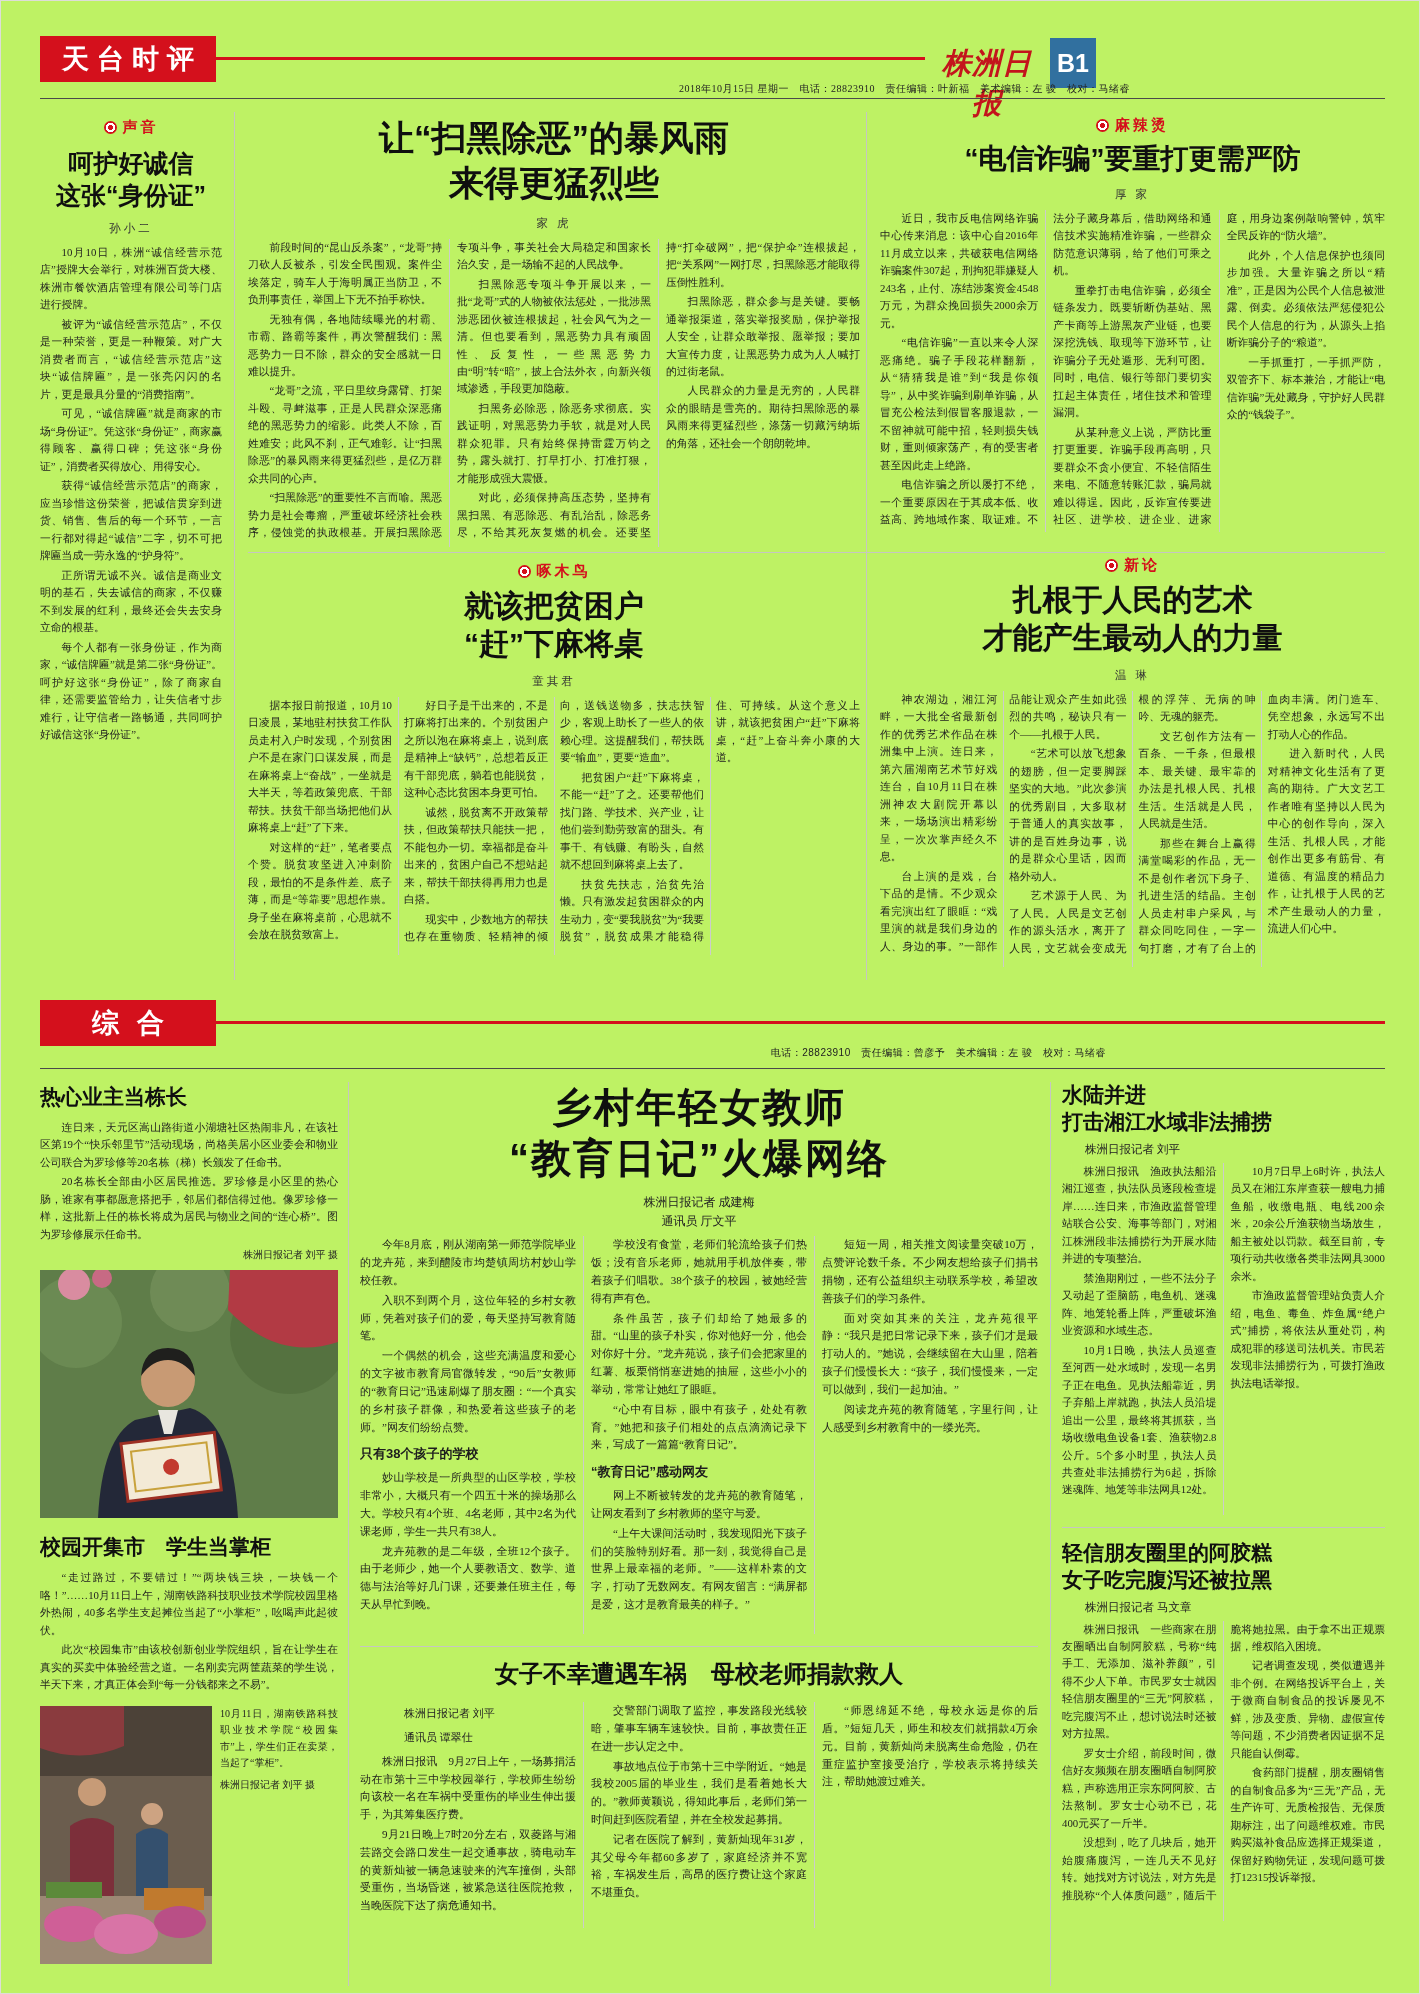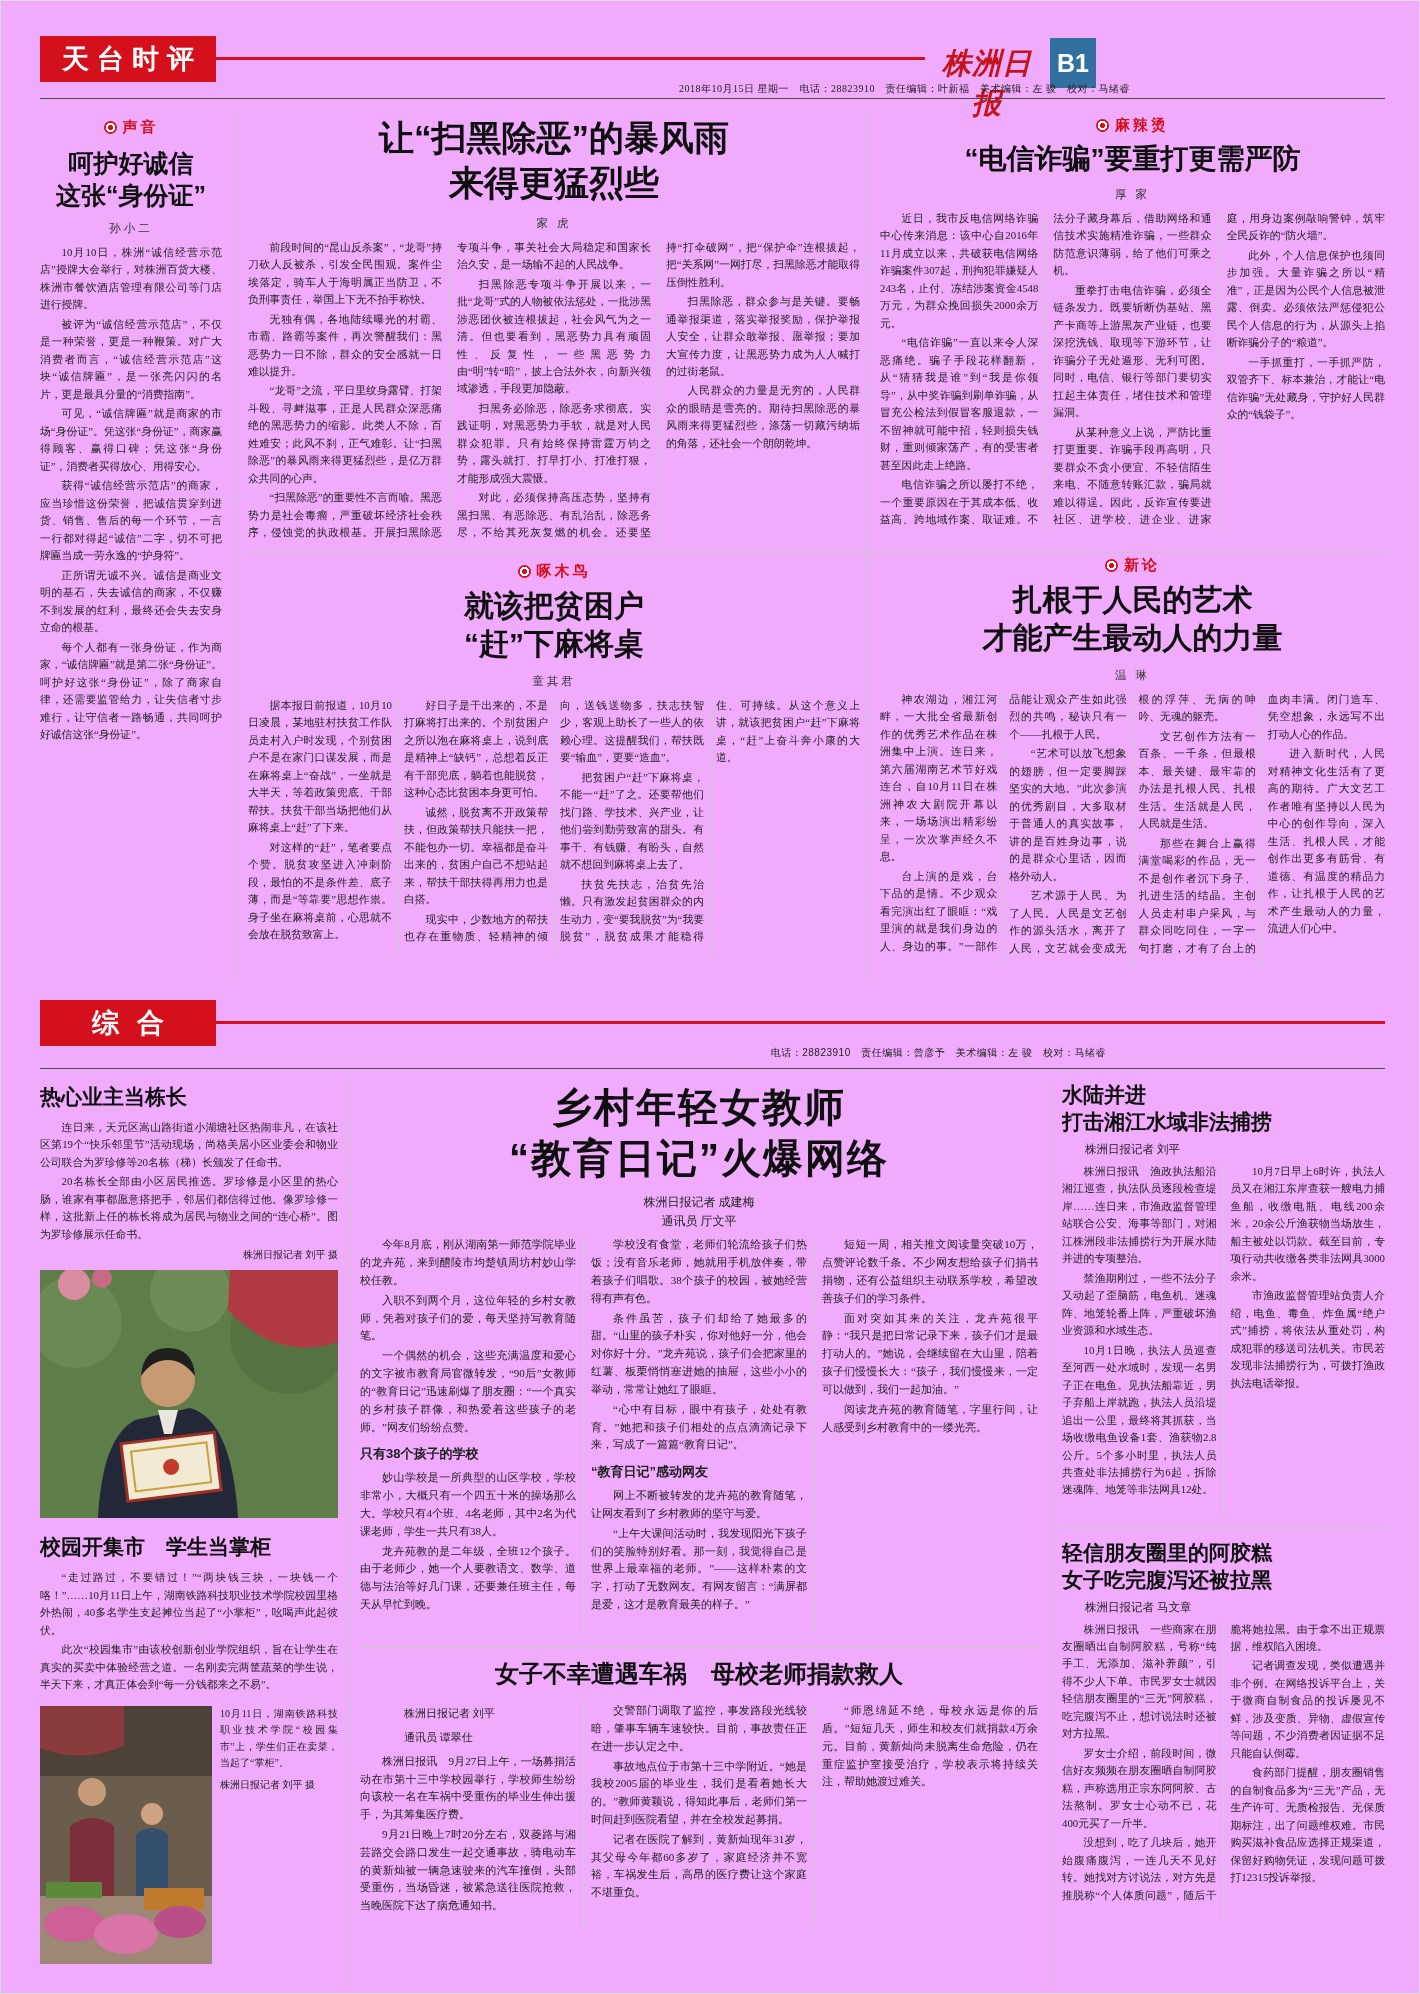--- a/index.html
+++ b/index.html
@@ -1,19 +1,19 @@
 <!DOCTYPE html>
 <html><head>
 <meta charset="utf-8">
 <style>
   * { margin:0; padding:0; box-sizing:border-box; }
   html,body { background:#e9e9e5; }
   .page {
     position:relative; width:1420px; height:1994px; margin:0 auto;
-    background:#f0abfc; color:#1b1b1b; overflow:hidden;
+    background:#bef264; color:#1b1b1b; overflow:hidden;
     font-family:"Liberation Serif","DejaVu Serif",serif;
     box-shadow:inset 0 0 0 1px #ddddd8;
   }
   .badge {
     position:absolute; background:#d4101c; color:#fff;
     display:flex; align-items:center; justify-content:center;
     font-family:"Liberation Sans","DejaVu Sans",sans-serif; font-weight:bold;
   }
   .redline { position:absolute; height:3px; background:#d4101c; }
   .masthead {

